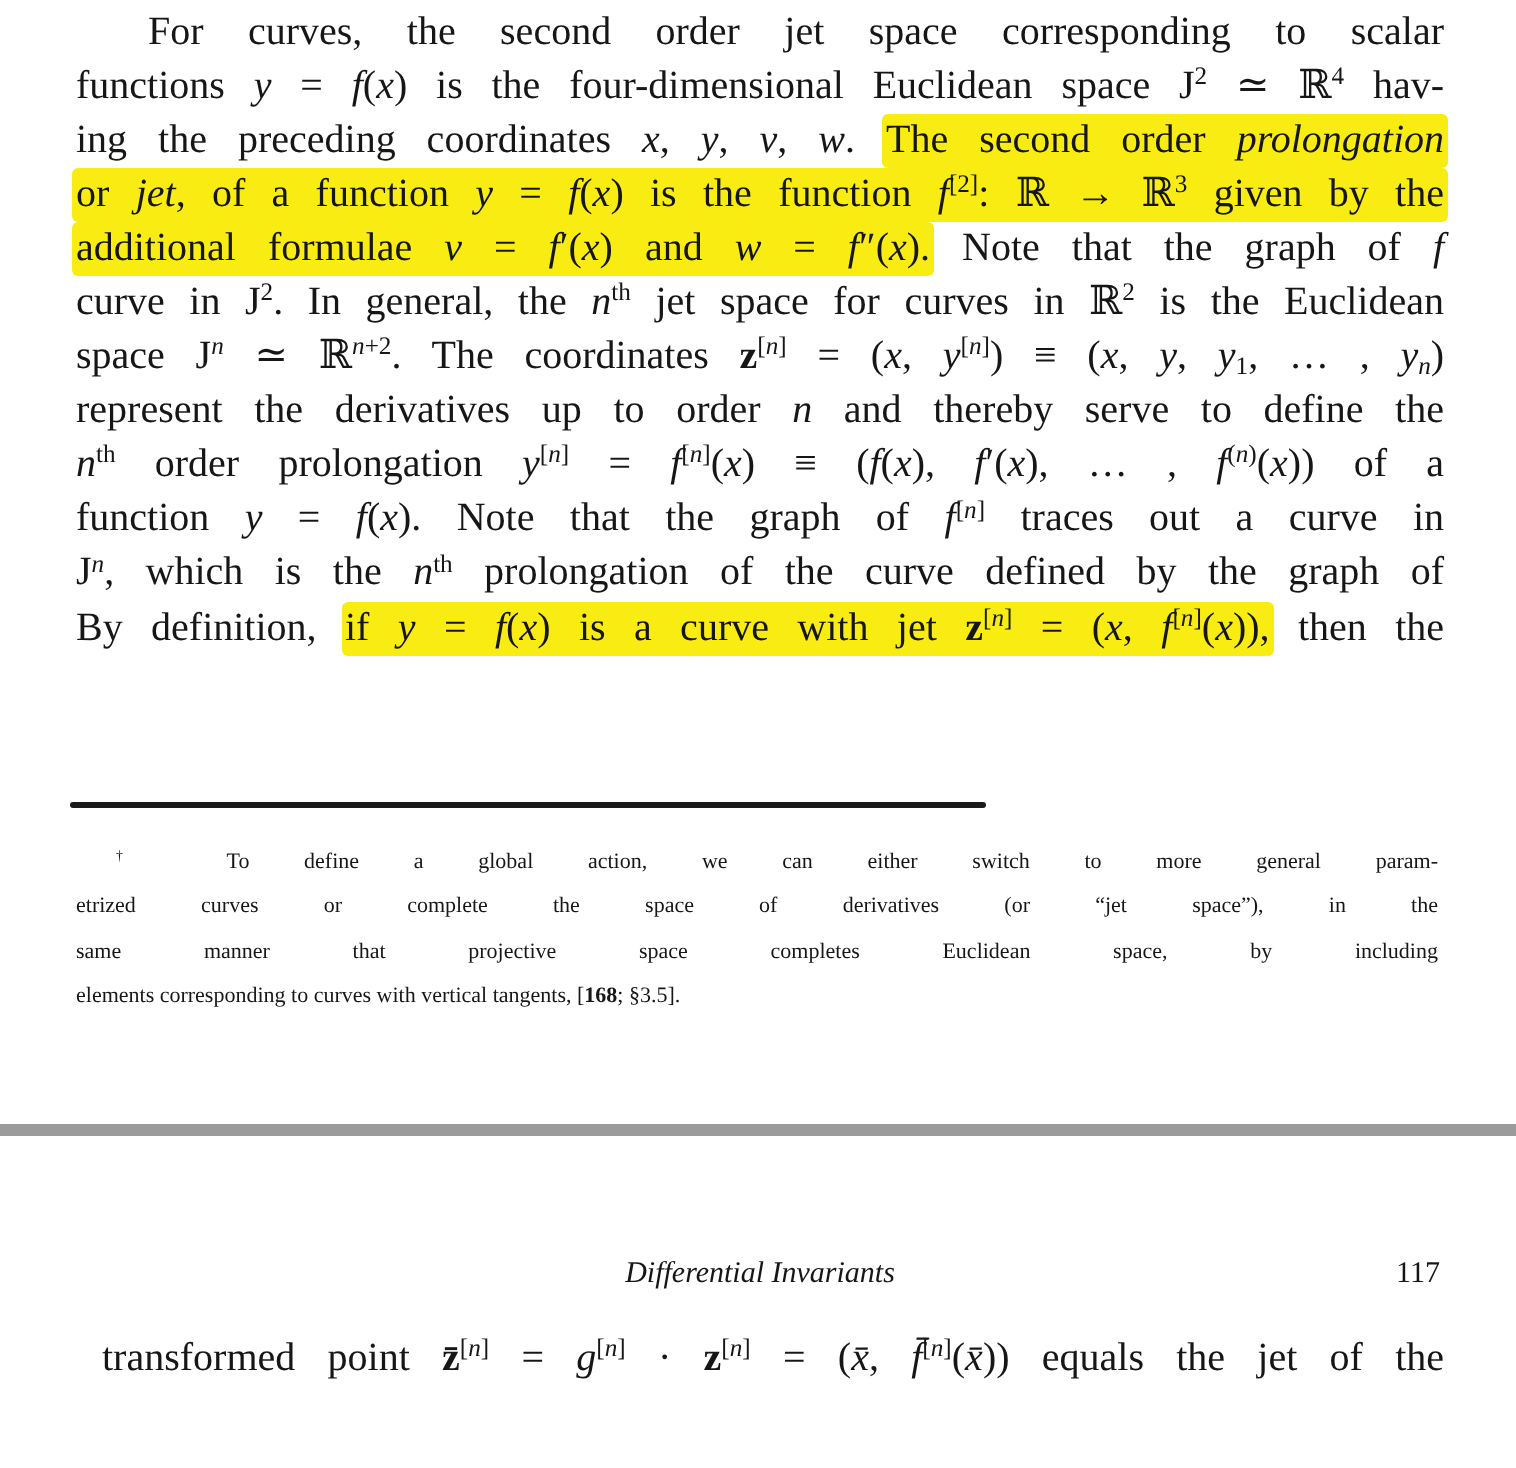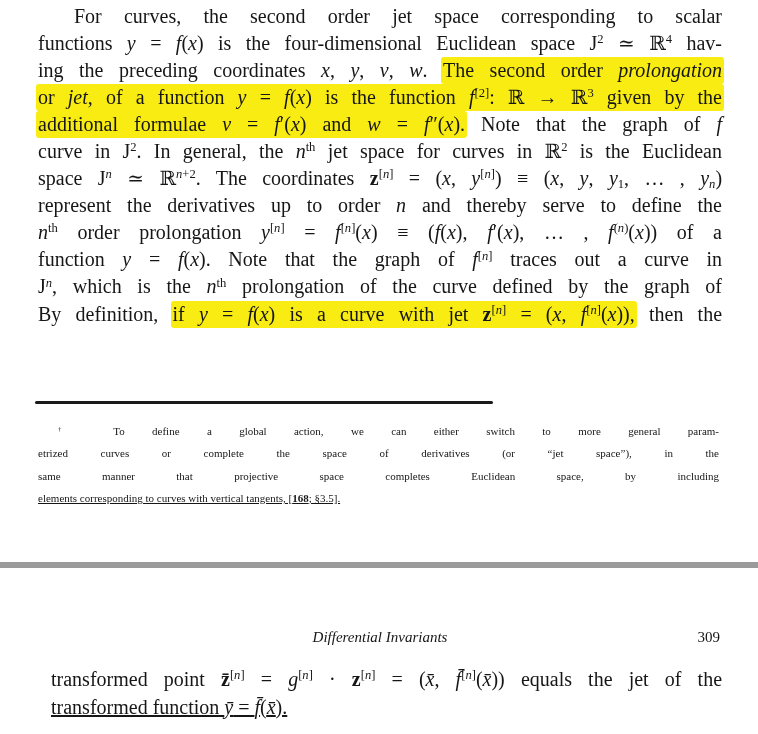--- a/index.html
+++ b/index.html
@@ -23,21 +23,21 @@
 
   
   .main-text{top:3px;left:38px;width:684px;font-size:20px;}
   .tline{
     line-height:27.05px;
     text-align:justify;
     text-align-last:justify;
     white-space:normal;
   }
   .tline.indent{text-indent:36px;}
-  .tline.nojust{text-align:right;text-align-last:left;text-decoration:underline;}
+  .tline.nojust{text-align:right;text-align-last:left;}
 
   sup{font-size:63%;line-height:0;vertical-align:baseline;position:relative;top:-0.55em;}
   sub{font-size:63%;line-height:0;vertical-align:baseline;position:relative;top:0.22em;}
 
   mark{
     background:var(--highlight);
     color:inherit;
     padding:2px 2px 3px 2px;
     margin:-2px -2px -3px -2px;
     border-radius:3px;
@@ -97,19 +97,18 @@
     <div class="tline indent"><sup>†</sup> To define a global action, we can either switch to more general param-</div>
     <div class="tline">etrized curves or complete the space of derivatives (or “jet space”), in the</div>
     <div class="tline">same manner that projective space completes Euclidean space, by including</div>
     <div class="tline nojust">elements corresponding to curves with vertical tangents, [<b>168</b>; §3.5].</div>
   </div>
 
 <div class="abs page-divider"></div>
 
 <div class="abs running-head">
   <span class="rh-title">Differential Invariants</span>
-  <span class="rh-page">309</span>
+  <span class="rh-page">117</span>
 </div>
 
 <div class="abs next-text">
     <div class="tline">transformed point <b>z̄</b><sup>[<i>n</i>]</sup> = <i>g</i><sup>[<i>n</i>]</sup> · <b>z</b><sup>[<i>n</i>]</sup> = (<i>x̄</i>, <i>f̄</i><sup>[<i>n</i>]</sup>(<i>x̄</i>)) equals the jet of the</div>
-    <div class="tline nojust">transformed function <i>ȳ</i> = <i>f̄</i>(<i>x̄</i>).</div>
   </div>
 
 </body></html>

